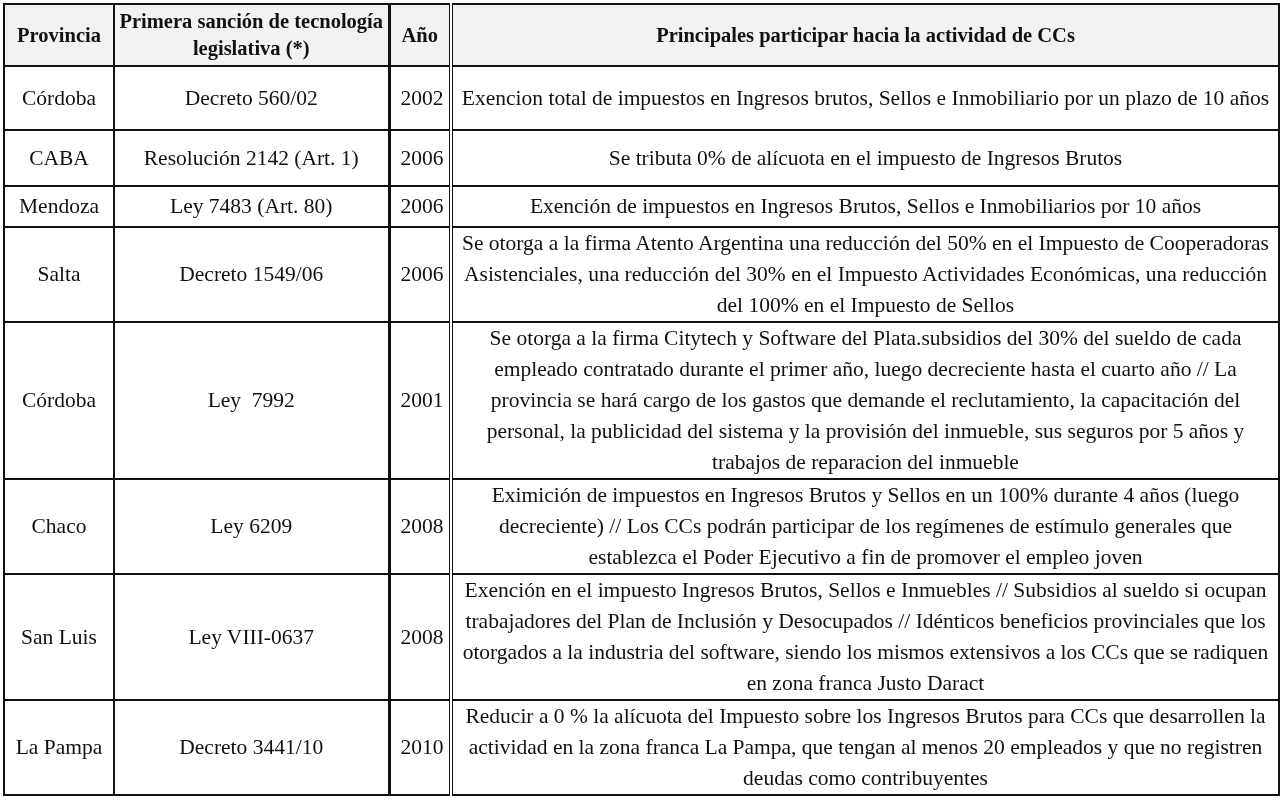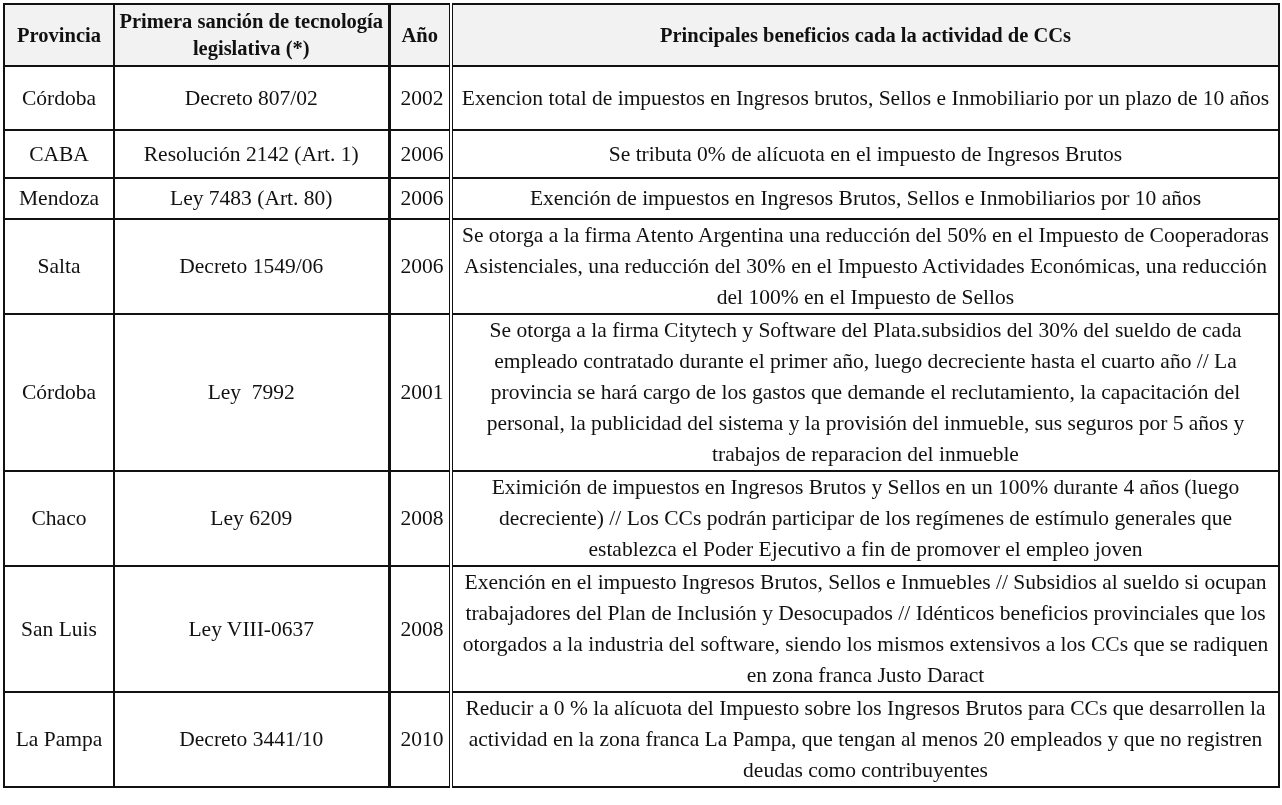--- a/index.html
+++ b/index.html
@@ -62,31 +62,31 @@
     <col style="width:110px">
     <col style="width:275px">
     <col style="width:62px">
     <col style="width:828px">
   </colgroup>
   <thead>
     <tr>
       <th>Provincia</th>
       <th>Primera sanción de tecnología legislativa (*)</th>
       <th class="col-year">Año</th>
-      <th class="col-benefits">Principales beneficios cada la actividad de CCs</th>
+      <th class="col-benefits">Principales participar hacia la actividad de CCs</th>
     </tr>
   </thead>
   <tbody>
     <tr style="height:64px">
       <td class="cell-province">Córdoba</td>
-      <td>Decreto 807/02</td>
+      <td>Decreto 560/02</td>
       <td class="col-year">2002</td>
       <td class="col-benefits">Exencion total de impuestos en Ingresos brutos, Sellos e Inmobiliario por un plazo de 10 años</td>
     </tr>
-    <tr style="height:48px">
+    <tr style="height:56px">
       <td class="cell-province">CABA</td>
       <td>Resolución 2142 (Art. 1)</td>
       <td class="col-year">2006</td>
       <td class="col-benefits">Se tributa 0% de alícuota en el impuesto de Ingresos Brutos</td>
     </tr>
     <tr style="height:41px">
       <td class="cell-province">Mendoza</td>
       <td>Ley 7483 (Art. 80)</td>
       <td class="col-year">2006</td>
       <td class="col-benefits">Exención de impuestos en Ingresos Brutos, Sellos e Inmobiliarios por 10 años</td>

